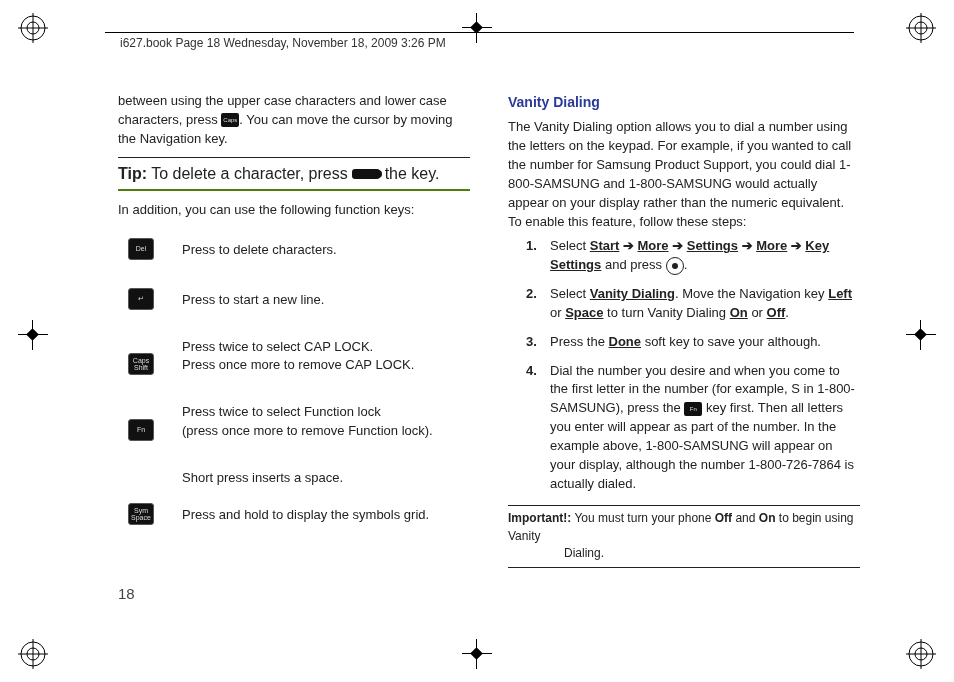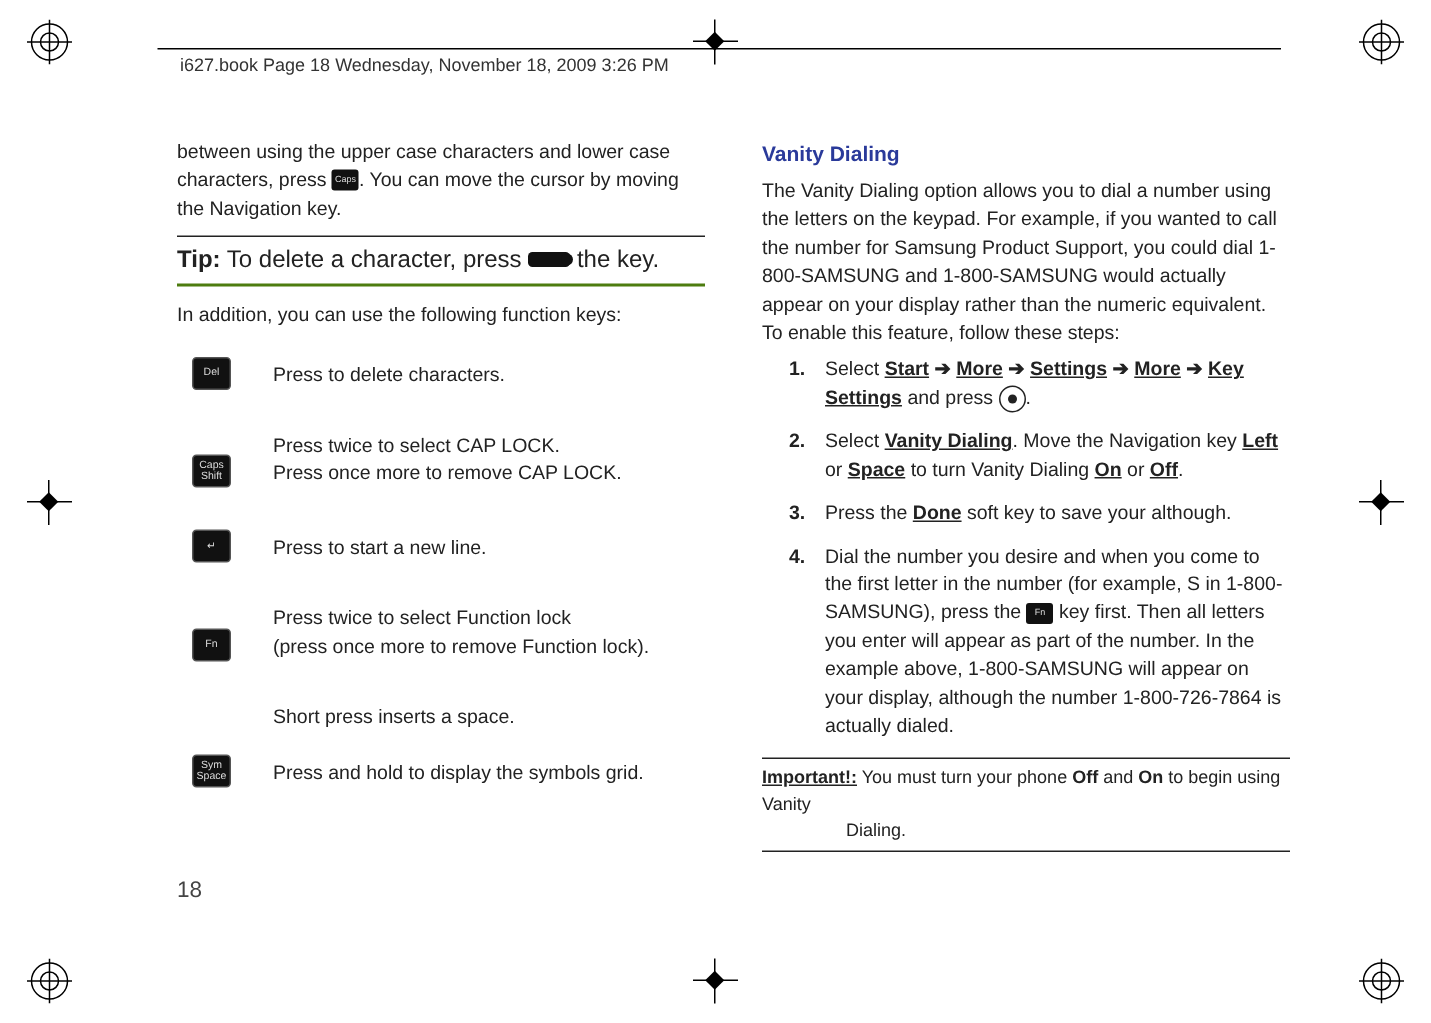--- a/index.html
+++ b/index.html
@@ -107,21 +107,21 @@
     .steps { margin-left: 18px; }
     .step-row { display: flex; margin-bottom: 10px; }
     .step-num { font-weight: bold; width: 24px; flex-shrink: 0; }
     .step-text { flex: 1; }
     .step-text .b { font-weight: bold; text-decoration: underline; }
     .arrow { font-weight: bold; }
     .important-box {
       border-top: 1px solid #222; border-bottom: 1px solid #222;
       padding: 4px 0; margin-top: 12px; font-size: 12px;
     }
-    .important-box .label { font-weight: bold; text-decoration: underline; }
+    .important-box .label { font-weight: bold; }
     .important-box .indent { margin-left: 56px; display: block; }
     .page-num {
       position: absolute;
       bottom: 80px; left: 118px;
       font-size: 15px; color: #444;
     }
   </style>
 </head>
 <body>
 
@@ -194,29 +194,29 @@
     </div>
 
     <div class="para">In addition, you can use the following function keys:</div>
 
     <div class="fn-table">
       <div class="fn-row">
         <div class="fn-icon">Del</div>
         <div class="fn-desc">Press to delete characters.</div>
       </div>
       <div class="fn-row">
+        <div class="fn-icon">↵</div>
+        <div class="fn-desc">Press to start a new line.</div>
+      </div>
+      <div class="fn-row">
         <div class="fn-icon">Caps Shift</div>
         <div class="fn-desc">
           <div>Press twice to select CAP LOCK.</div>
           <div>Press once more to remove CAP LOCK.</div>
         </div>
-      </div>
-      <div class="fn-row">
-        <div class="fn-icon">↵</div>
-        <div class="fn-desc">Press to start a new line.</div>
       </div>
       <div class="fn-row">
         <div class="fn-icon">Fn</div>
         <div class="fn-desc">
           <div>Press twice to select Function lock</div>
           <div>(press once more to remove Function lock).</div>
         </div>
       </div>
       <div class="fn-row">
         <div class="fn-icon">Sym Space</div>

